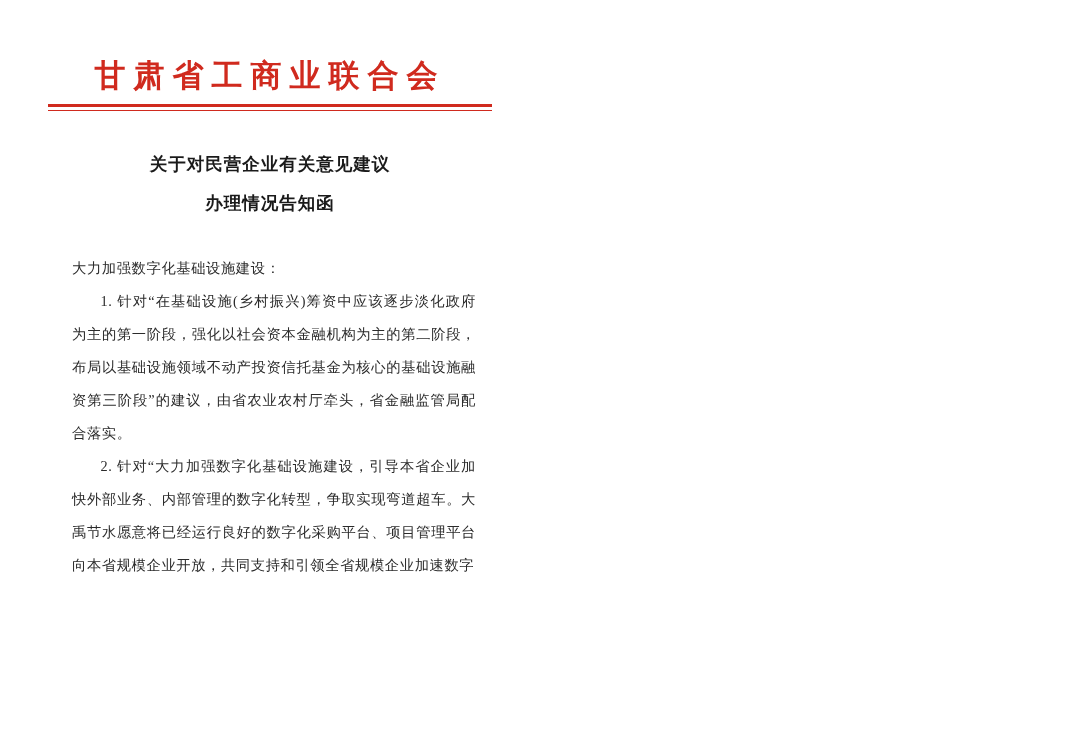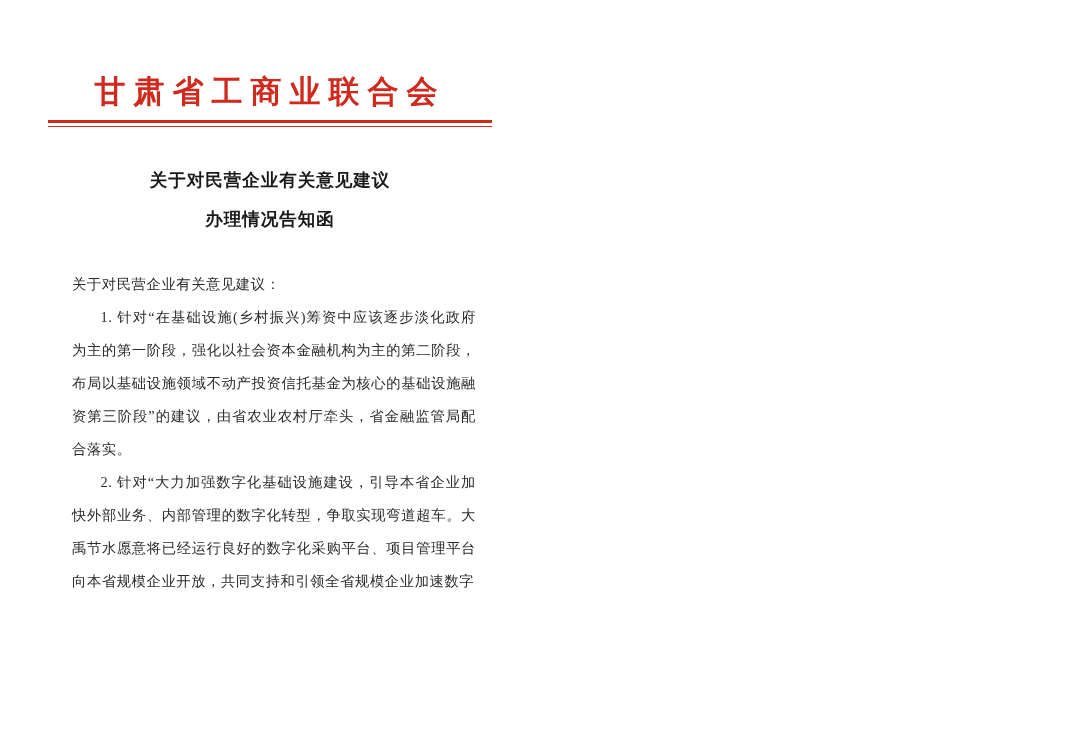--- a/index.html
+++ b/index.html
@@ -7,21 +7,20 @@
     padding: 0;
     background: #ffffff;
   }
   #page {
     position: relative;
     width: 1080px;
     height: 700px;
     background: #ffffff;
     overflow: hidden;
     font-family: "Liberation Serif", "DejaVu Serif", serif;
-    margin-top: 16px;
   }
   .page-col {
     position: absolute;
     top: 0;
     height: 748px;
     background: #ffffff;
   }
   .col-left  { left: 0px;   width: 540px; }
   .col-right { left: 540px; width: 540px; }
 
@@ -105,21 +104,21 @@
     <div class="letterhead">
       <div class="letterhead-title">甘肃省工商业联合会</div>
       <div class="letterhead-rule-thick"></div>
       <div class="letterhead-rule-thin"></div>
     </div>
 
     <div class="doc-title line2">办理情况告知函</div>
     <div class="doc-title line1">关于对民营企业有关意见建议</div>
 
     <div class="body-col body-left">
-      <p class="para">关于对民营企业有关意见建议：</p>
+      <p class="para">大力加强数字化基础设施建设：</p>
       <p class="para indent">1. 针对“在基础设施(乡村振兴)筹资中应该逐步淡化政府为主的第一阶段，强化以社会资本金融机构为主的第二阶段，布局以基础设施领域不动产投资信托基金为核心的基础设施融资第三阶段”的建议，由省农业农村厅牵头，省金融监管局配合落实。</p>
       <p class="para indent">2. 针对“大力加强数字化基础设施建设，引导本省企业加快外部业务、内部管理的数字化转型，争取实现弯道超车。大禹节水愿意将已经运行良好的数字化采购平台、项目管理平台向本省规模企业开放，共同支持和引领全省规模企业加速数字</p>
     </div>
   </div>
 
   <div class="page-col col-right">
 
     
 
     

